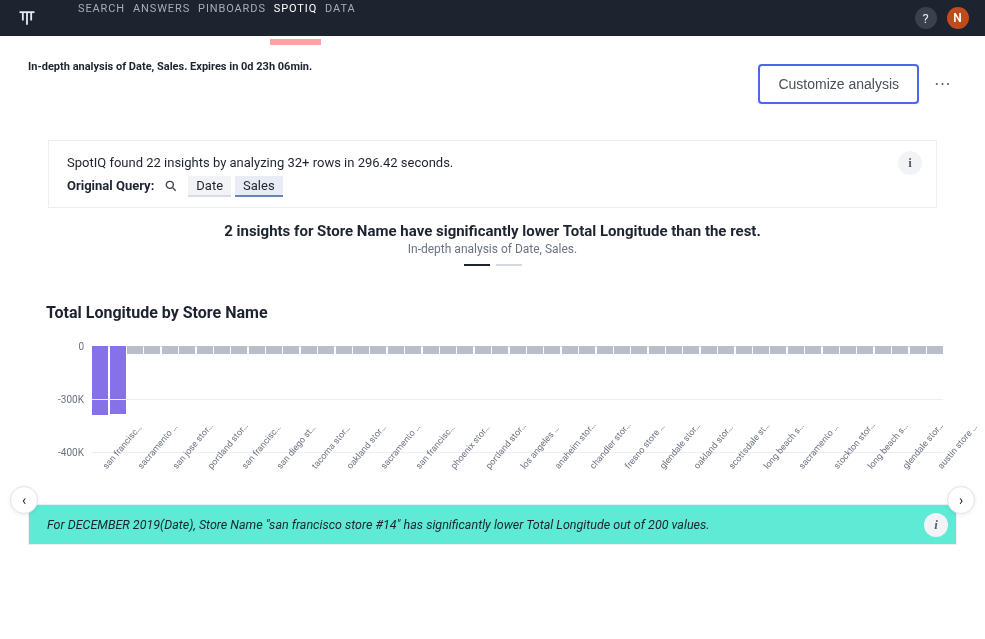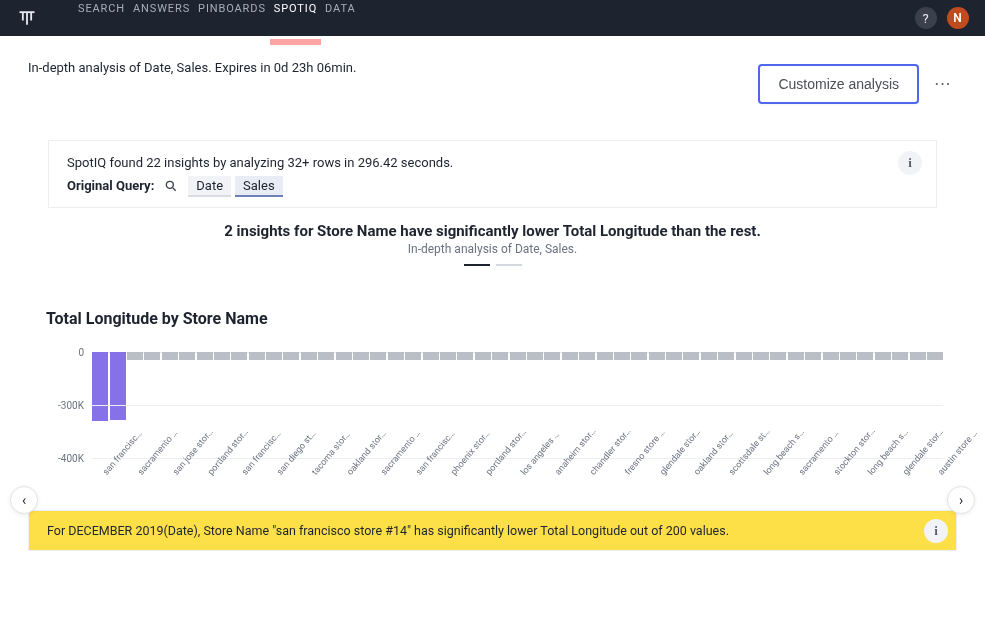--- a/index.html
+++ b/index.html
@@ -54,22 +54,23 @@
     background:#fff;
   }
   .page-title {
     font-size: 24px;
     font-weight: 700;
     letter-spacing: -0.01em;
     color:#1d232f;
     margin-bottom:4px;
   }
   .page-subtitle {
-    font-size: 13px;
+    font-size: 11px;
     color:#1d232f;
+    font-weight:bold;
   }
   .header-actions { display:flex; align-items:center; gap:10px; margin-top:4px; }
   .customize-btn {
     border: 2px solid #4f67ed;
     border-radius: 4px;
     padding: 10px 18px;
     background:#fff;
     color:#4a4f57;
     font-size:14px;
     cursor:pointer;
@@ -115,21 +116,21 @@
   .pager-dots { display:flex; gap:6px; justify-content:center; margin-top:8px; }
   .pdash { width:26px; height:2px; background:#d4d8de; }
   .pdash.active { background:#1d232f; }
 
   
   .chart-card {
     background:#fff;
     padding: 18px 14px 10px 14px;
     margin: 8px 0 0 0;
   }
-  .chart-title { font-size:16px; font-weight:700; margin: 17px 0 10px 4px; }
+  .chart-title { font-size:16px; font-weight:700; margin: 11px 0 10px 4px; }
   .chart-body { display:flex; }
   .y-axis { width:50px; position:relative; height:120px; }
   .y-tick { position:absolute; right:8px; font-size:10px; color:#6b7280; transform:translateY(-50%); }
   .plot { flex:1; height:120px; position:relative; }
   .baseline { position:absolute; left:0; right:0; top:12%; height:1px; background:#e1e4e9; }
   .gridline { position:absolute; left:0; right:0; height:1px; background:#eceef1; }
   .bars { position:absolute; left:0; right:0; top:0; bottom:0; display:flex; align-items:flex-start; gap:1px; }
   .bar-slot { flex:1; display:flex; justify-content:center; height:100%; position:relative; }
   .bar { width:100%; max-width:16px; position:absolute; top:12%; }
   .bar.normal { background:#b9bec7; }
@@ -139,26 +140,27 @@
   .x-label {
     font-size:9px; color:#6b7280; white-space:nowrap;
     transform: rotate(-50deg) translate(-6px, 6px);
     transform-origin: top left;
     width:0;
   }
 
   
   .explain-card {
     border:1px solid #eceef1;
-    background:#fde047;
+    background:#5eead4;
     margin: 28px 0 0 0;
     padding: 12px 18px;
     font-size:12.5px;
     color:#1d232f;
     position:relative;
+    font-style:italic;
   }
   .explain-card .info-ic { top:8px; right:8px; }
 
   
   .side-nav {
     position:absolute; width:28px; height:28px; border-radius:50%;
     background:#fff; border:1px solid #e1e4e9;
     display:flex; align-items:center; justify-content:center;
     top: 486px; cursor:pointer; color:#1d232f; font-size:14px;
     box-shadow: 0 1px 4px rgba(0,0,0,0.08);

